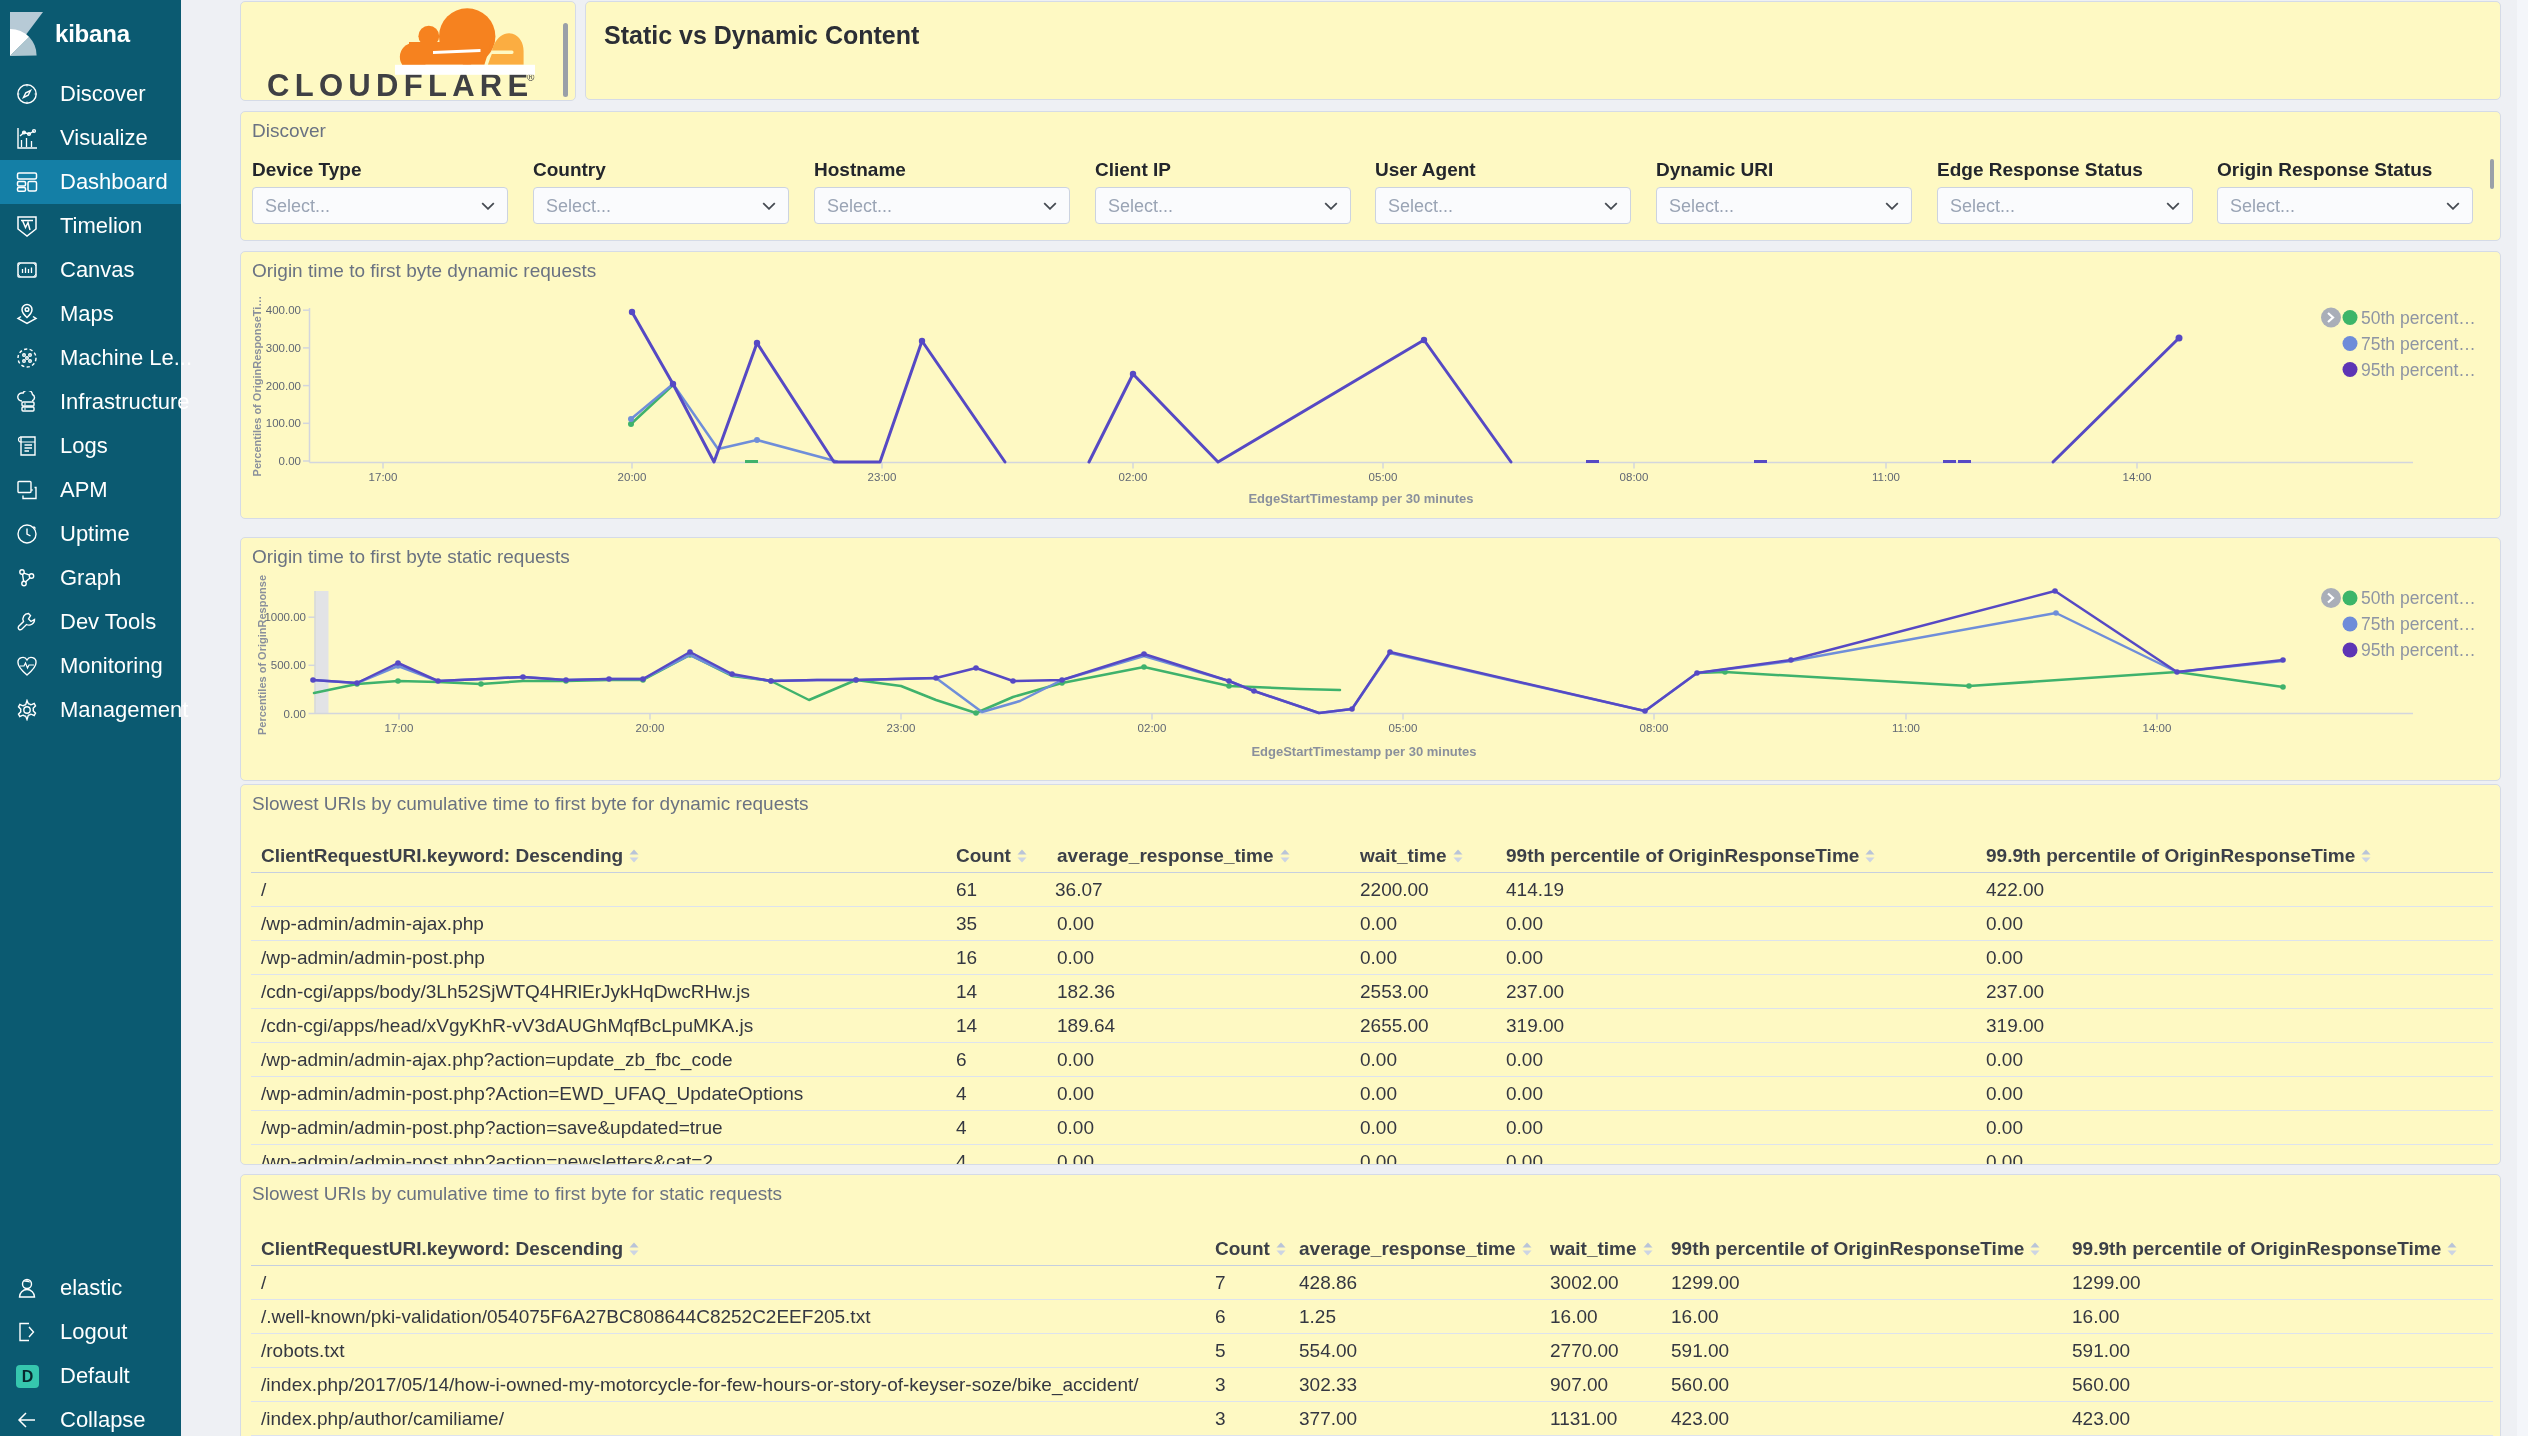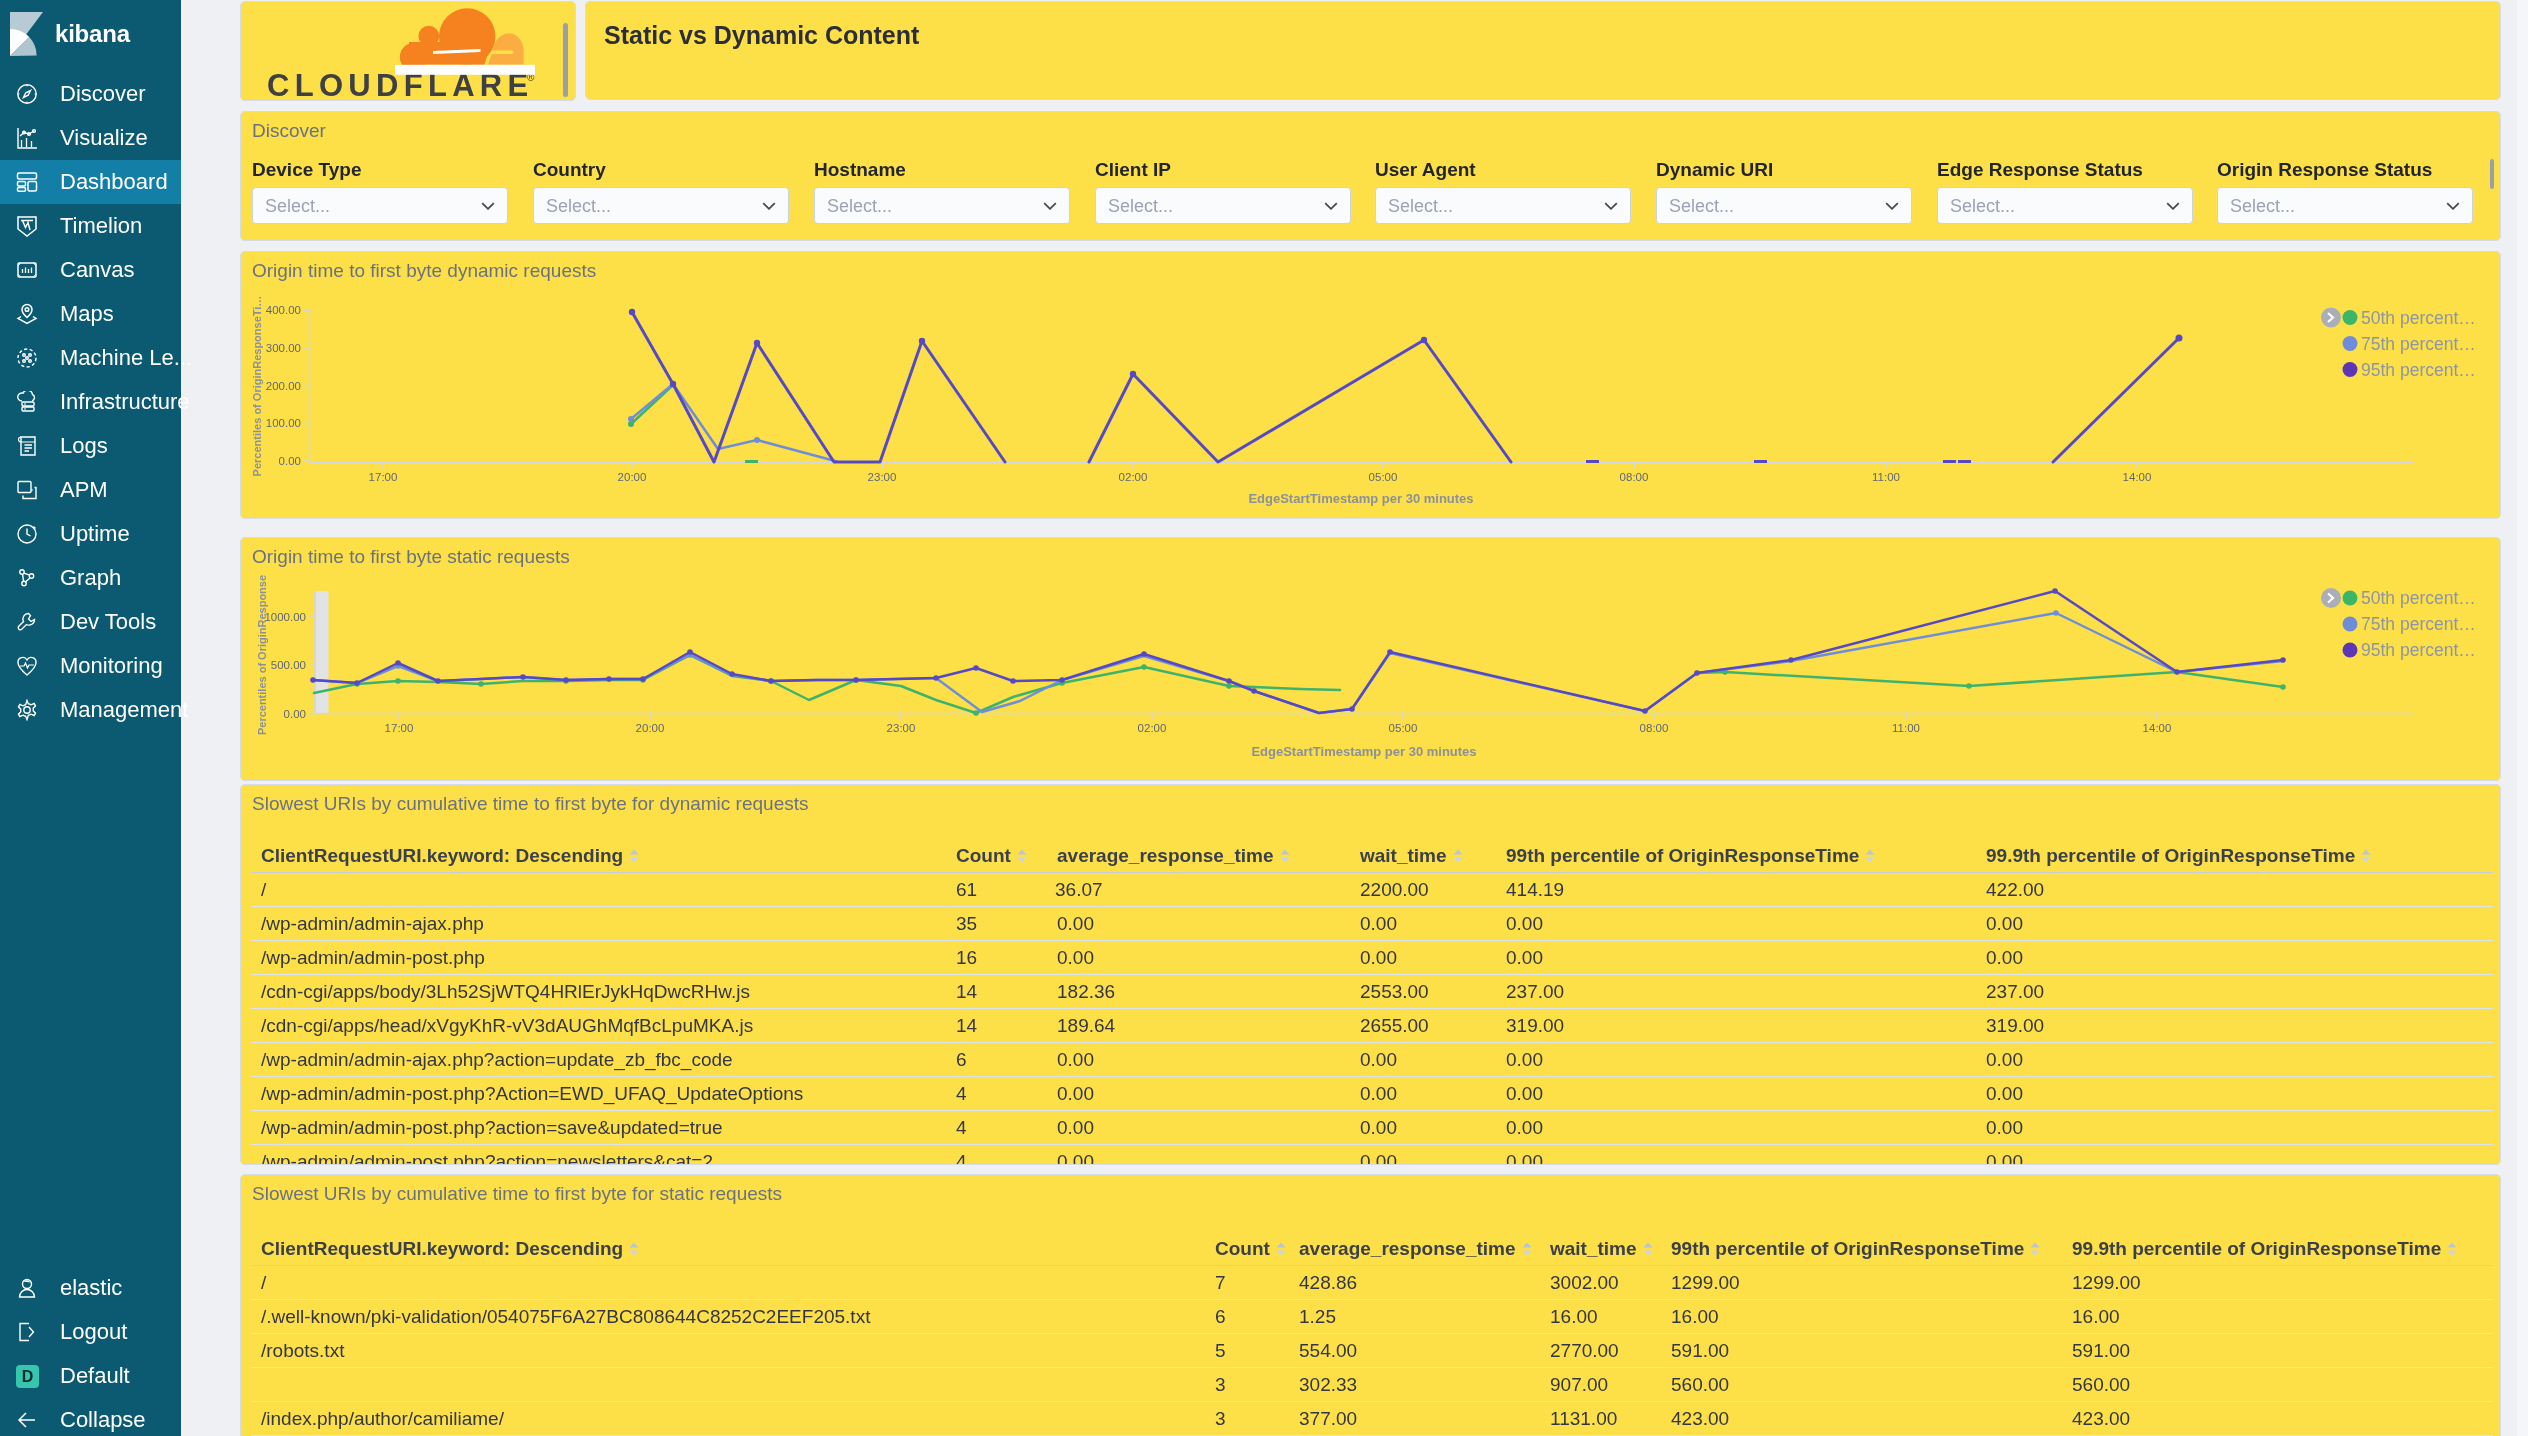--- a/index.html
+++ b/index.html
@@ -9,21 +9,21 @@
   .sidebar { position:absolute; left:0; top:0; width:181px; height:1436px; background:#0b5a71; z-index:5; }
   .logo { position:absolute; left:10px; top:12px; }
   .logoTxt { position:absolute; left:55px; top:20px; color:#fff; font-size:24px; font-weight:700; letter-spacing:-0.2px; }
   .nav { position:absolute; left:0; top:72px; width:181px; }
   .ni { position:relative; height:44px; width:181px; }
   .ni.act { background:#147fa6; }
   .ni svg { position:absolute; left:16px; top:11px; }
   .ni span { position:absolute; left:60px; top:50%; transform:translateY(-50%); color:#fff; font-size:22px; font-weight:400; white-space:nowrap; }
   .navB { position:absolute; left:0; top:1266px; width:181px; }
   
-  .panel { position:absolute; background:#fde047; border:1px solid #d5dbe7; border-radius:5px; }
+  .panel { position:absolute; background:#fef9c3; border:1px solid #d5dbe7; border-radius:5px; }
   .ptitle { position:absolute; left:11px; top:8px; color:#6a7282; font-size:19px; }
   
   .flabel { position:absolute; font-size:19px; font-weight:700; color:#23262c; }
   .fsel { position:absolute; width:256px; height:37px; border:1px solid #ccd3e0; border-radius:4px; background:#fafbfd; }
   .fsel span { position:absolute; left:12px; top:8px; color:#9aa4b5; font-size:18px; }
   .fsel svg { position:absolute; right:12px; top:14px; }
   .sthumb { position:absolute; background:#9aa0a8; border-radius:3px; }
   
   .tbl { position:absolute; }
   .trow { position:absolute; left:0; width:100%; height:34px; border-bottom:1.5px solid #dde3ee; }
@@ -388,20 +388,21 @@
 </div>
 <div class="trow" style="top:159px;">
 <div class="tc" style="left:10px;">/robots.txt</div>
 <div class="tc" style="left:964px;">5</div>
 <div class="tc" style="left:1048px;">554.00</div>
 <div class="tc" style="left:1299px;">2770.00</div>
 <div class="tc" style="left:1420px;">591.00</div>
 <div class="tc" style="left:1821px;">591.00</div>
 </div>
 <div class="trow" style="top:193px;">
+<div class="tc" style="left:10px;">/index.php/2017/05/14/how-i-owned-my-motorcycle-for-few-hours-or-story-of-keyser-soze/bike_accident/</div>
 <div class="tc" style="left:964px;">3</div>
 <div class="tc" style="left:1048px;">302.33</div>
 <div class="tc" style="left:1299px;">907.00</div>
 <div class="tc" style="left:1420px;">560.00</div>
 <div class="tc" style="left:1821px;">560.00</div>
 </div>
 <div class="trow" style="top:227px;">
 <div class="tc" style="left:10px;">/index.php/author/camiliame/</div>
 <div class="tc" style="left:964px;">3</div>
 <div class="tc" style="left:1048px;">377.00</div>

